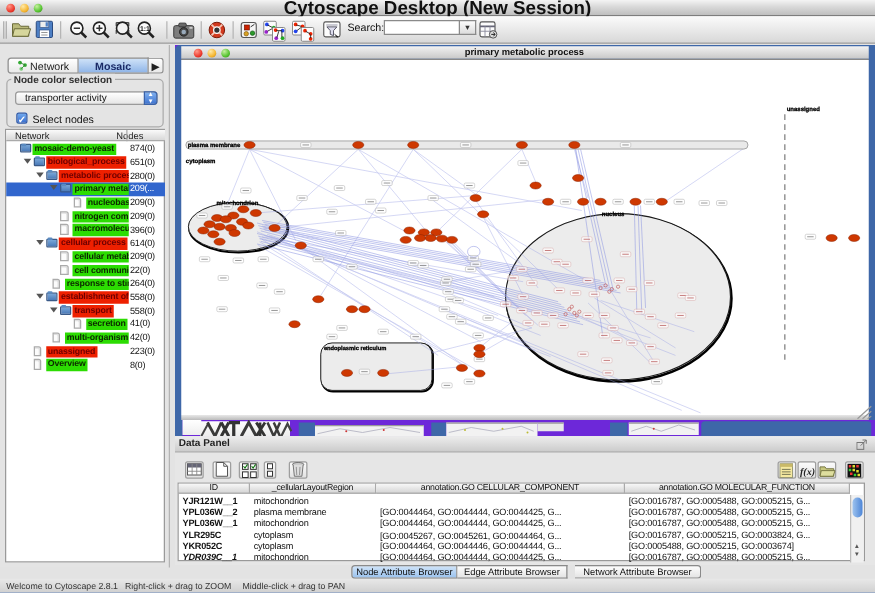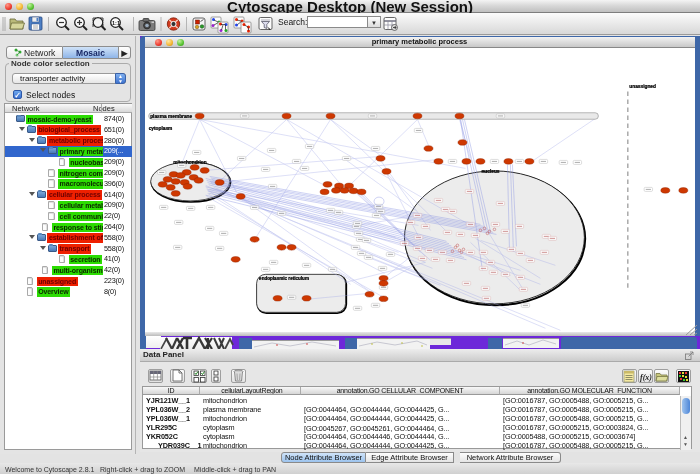--- a/index.html
+++ b/index.html
@@ -780,21 +780,21 @@
         <div class="td" style="left:57px;top:27px;width:101px;">mitochondrion</div>
         <div class="td" style="left:158px;top:27px;width:199px;">[GO:0044464, GO:0044444, GO:0044425, G...</div>
         <div class="td" style="left:357px;top:27px;width:180px;">[GO:0016787, GO:0005488, GO:0005215, G...</div>
         <div class="td" style="left:0px;top:36px;width:57px;font-weight:bold;">YLR295C</div>
         <div class="td" style="left:57px;top:36px;width:101px;">cytoplasm</div>
         <div class="td" style="left:357px;top:36px;width:180px;">[GO:0016787, GO:0005215, GO:0003824, G...</div>
         <div class="td" style="left:0px;top:45px;width:57px;font-weight:bold;">YKR052C</div>
         <div class="td" style="left:57px;top:45px;width:101px;">cytoplasm</div>
         <div class="td" style="left:158px;top:45px;width:199px;">[GO:0044464, GO:0044446, GO:0044444, G...</div>
         <div class="td" style="left:357px;top:45px;width:180px;">[GO:0005488, GO:0005215, GO:0003674]</div>
-        <div class="td" style="left:12px;top:54px;width:57px;font-weight:bold;">YDR039C__1</div>
+        <div class="td" style="left:0px;top:54px;width:57px;font-weight:bold;font-style:italic;">YDR039C__1</div>
         <div class="td" style="left:57px;top:54px;width:101px;">mitochondrion</div>
         <div class="td" style="left:158px;top:54px;width:199px;">[GO:0044464, GO:0044444, GO:0044425, G...</div>
         <div class="td" style="left:357px;top:54px;width:180px;">[GO:0016787, GO:0005488, GO:0005215, G...</div>
         <div class="abs" style="left:537px;top:9px;width:11px;height:54px;background:#f0f0f0;border-left:1px solid #bbb;"></div>
         <div class="abs" style="left:538.5px;top:11px;width:8px;height:16px;border-radius:4px;background:linear-gradient(90deg,#9ec3ee,#4d86d8);"></div>
         <div class="abs" style="left:538px;top:47px;width:9px;height:7px;font-size:5px;color:#555;text-align:center;">▲</div>
         <div class="abs" style="left:538px;top:54px;width:9px;height:7px;font-size:5px;color:#555;text-align:center;">▼</div>
       </div>
     </div>
 </div>

